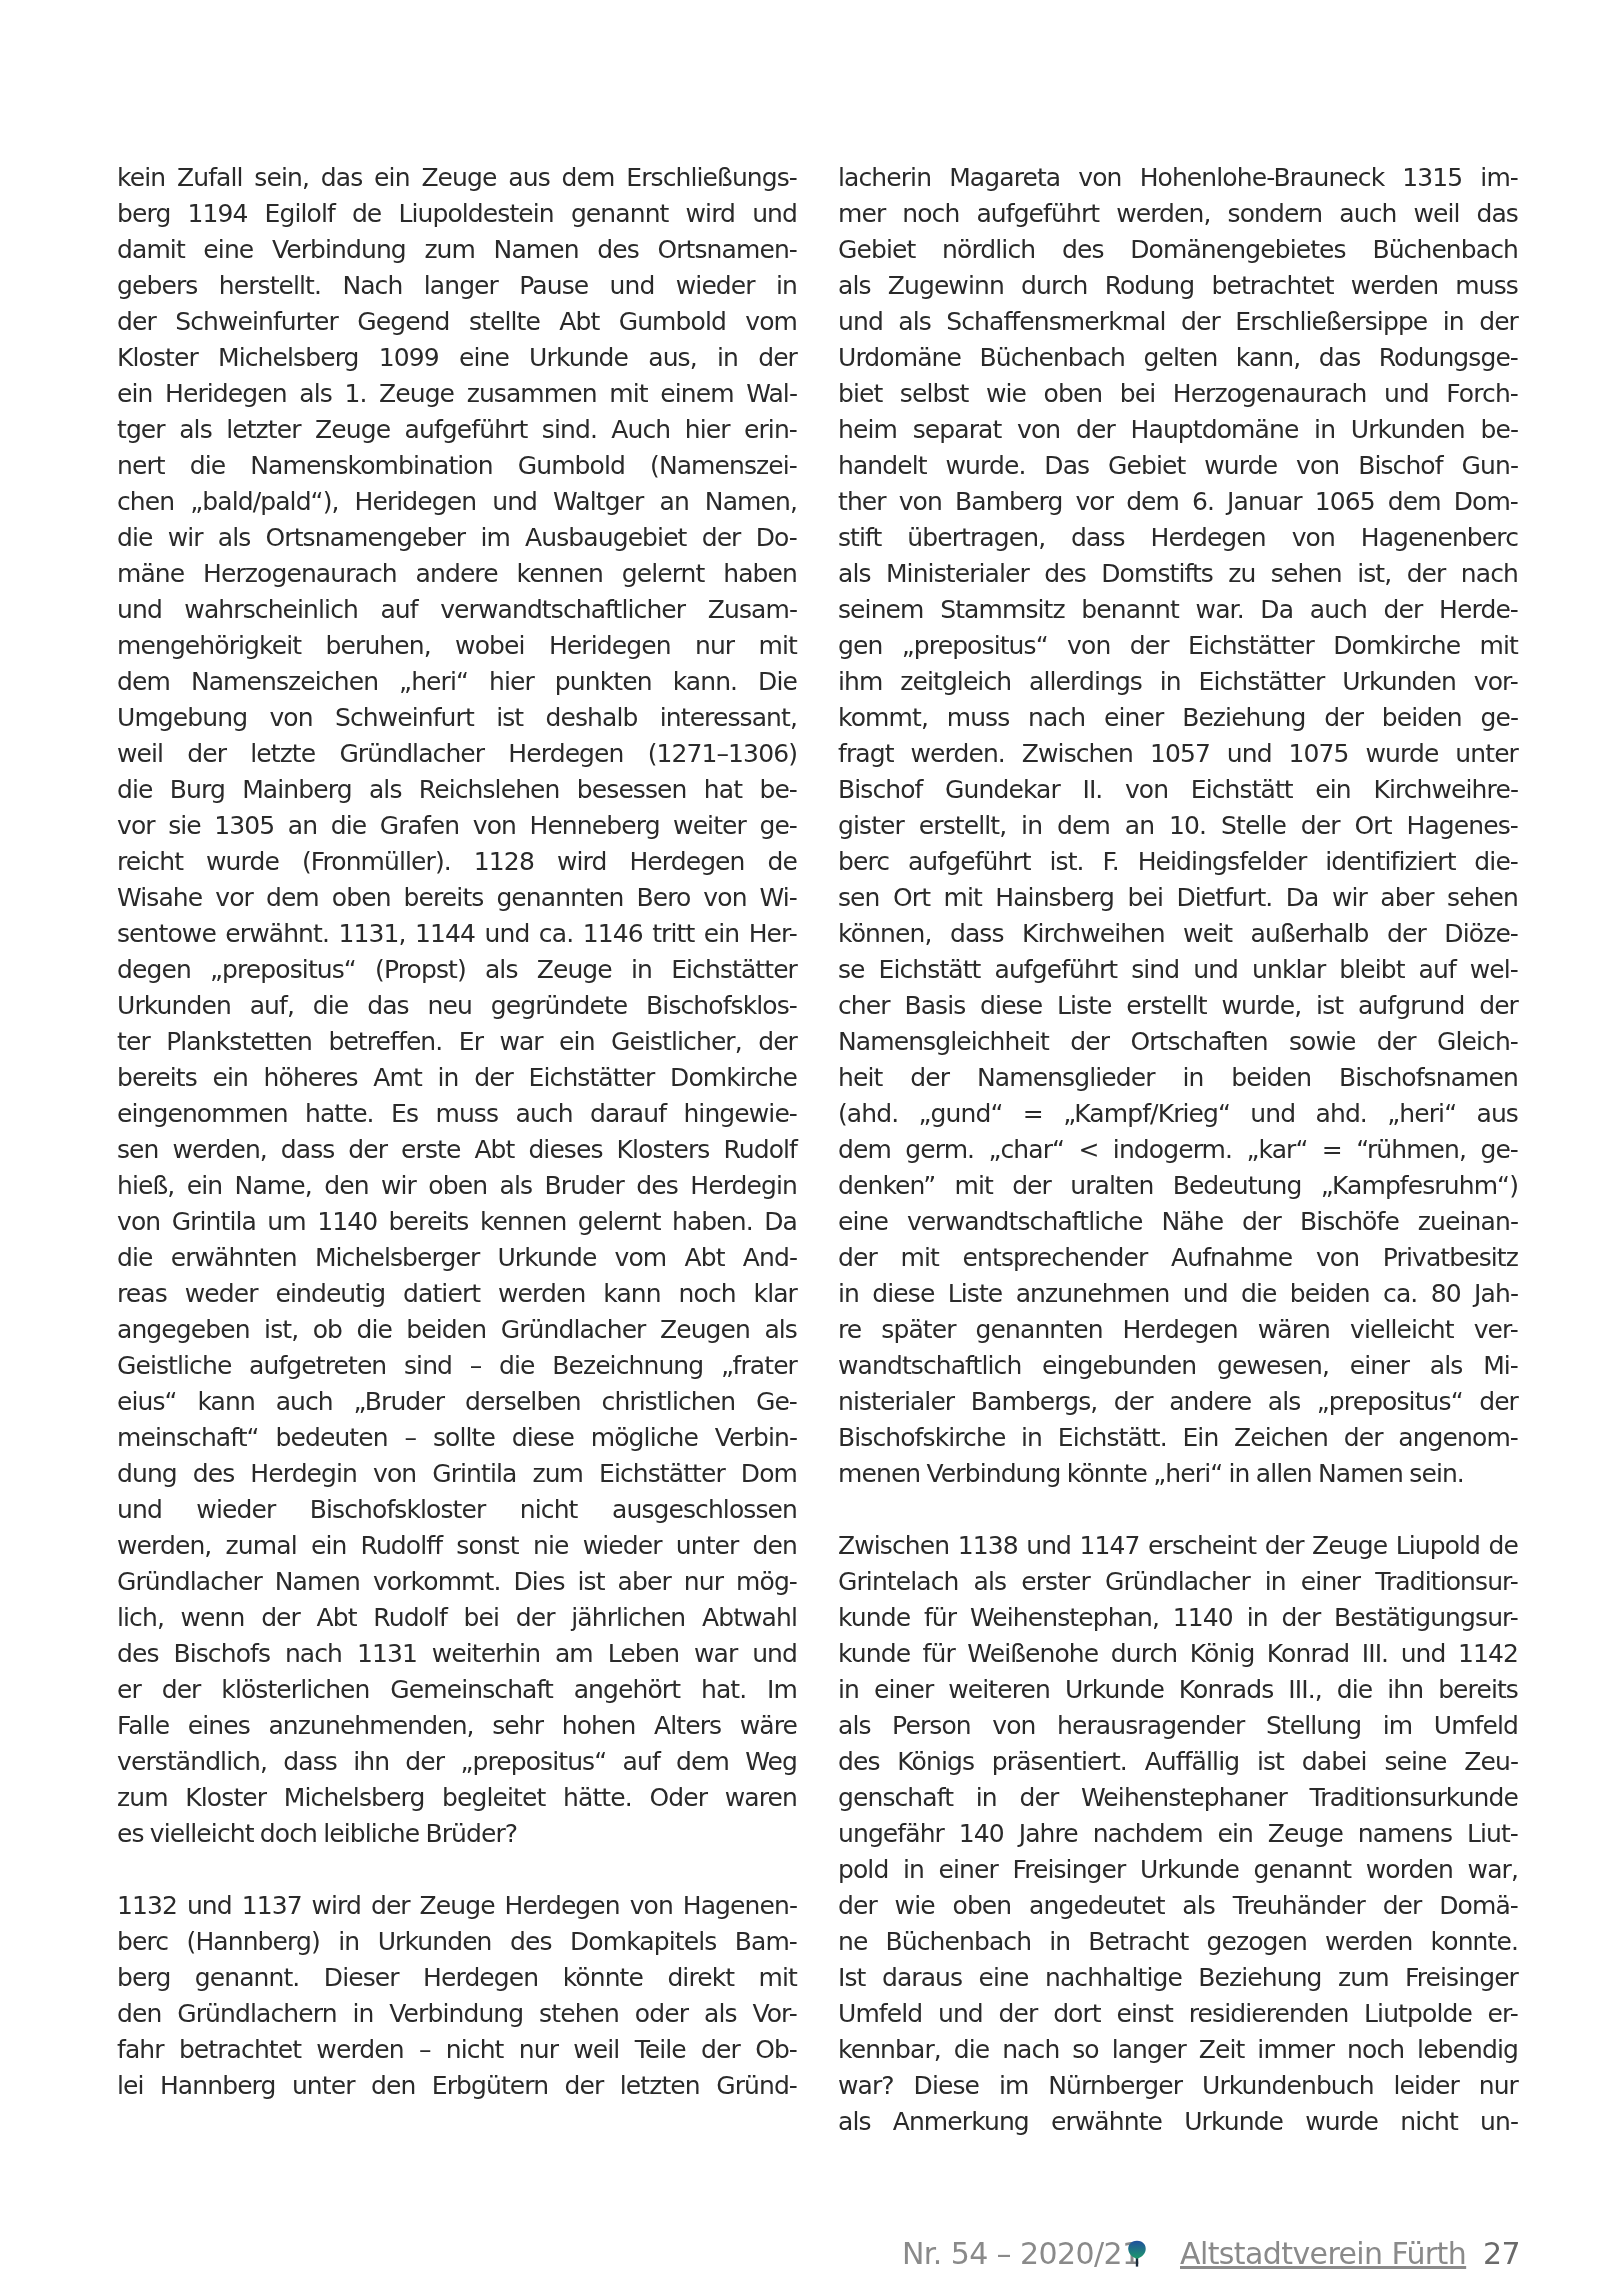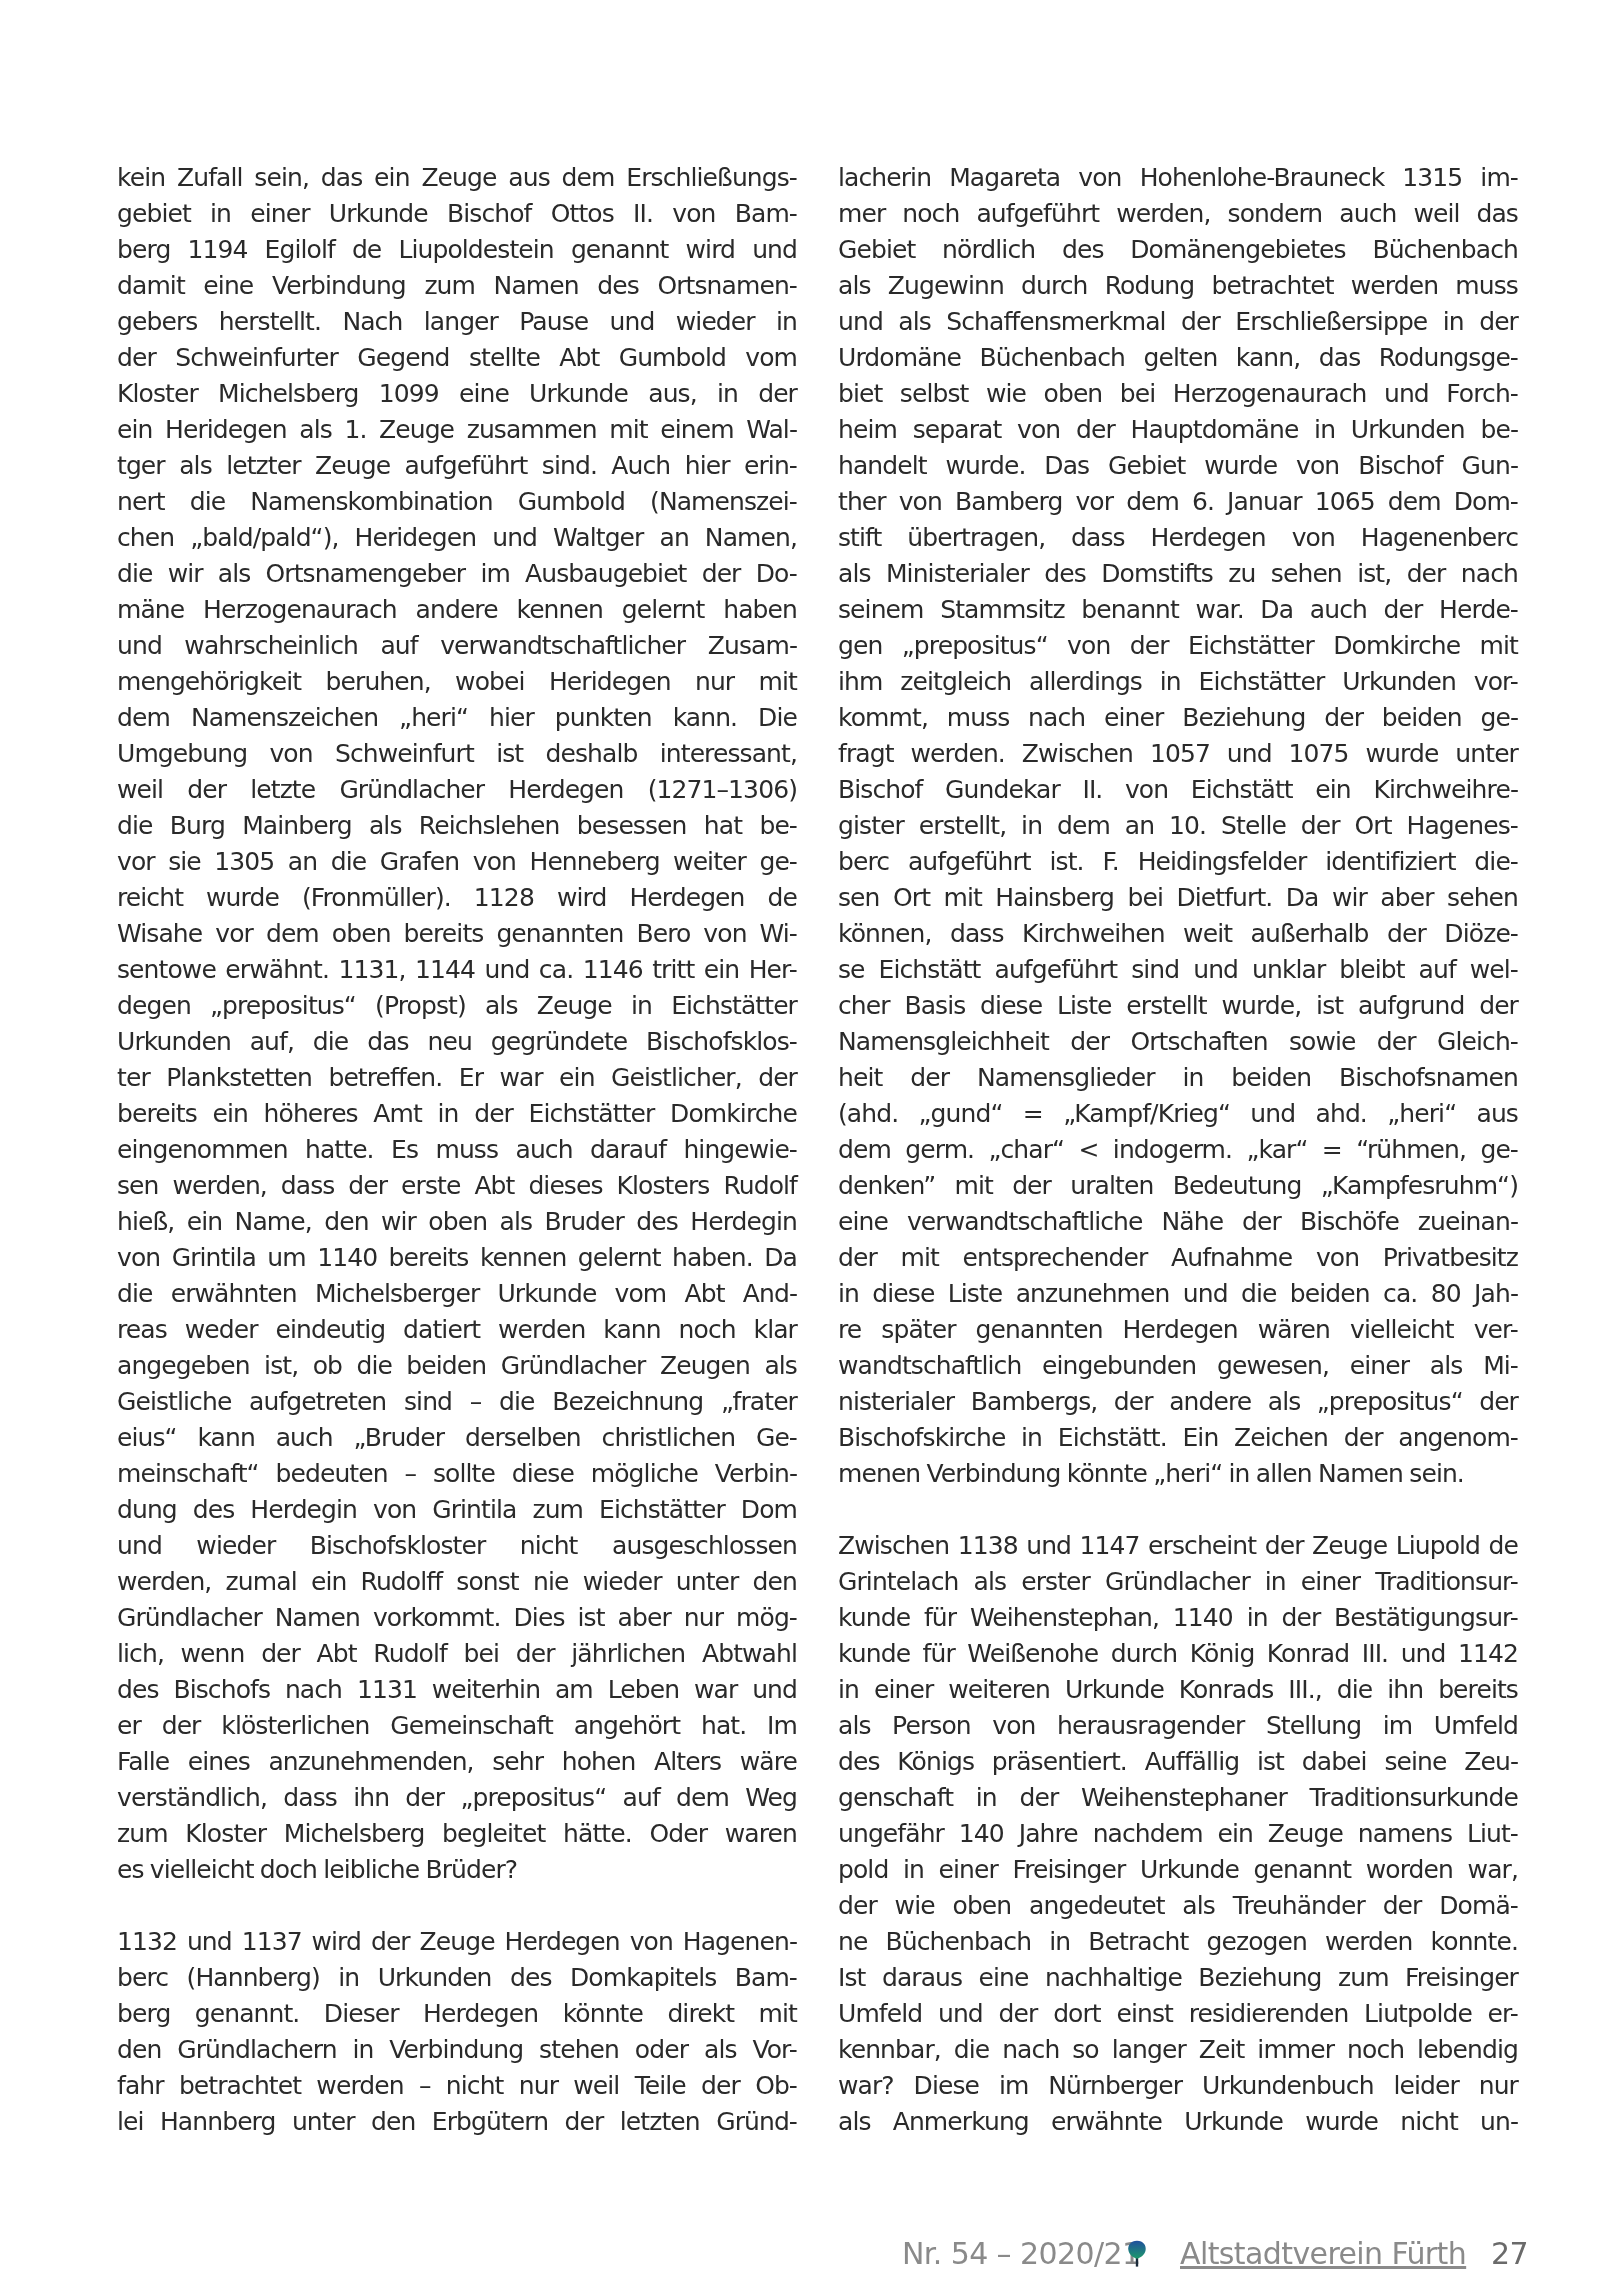--- a/index.html
+++ b/index.html
@@ -36,31 +36,30 @@
     height: 36px;
     font-family: "DejaVu Sans", sans-serif;
     font-size: 30px;
     line-height: 36px;
     color: #8a8a8a;
     letter-spacing: -0.6px;
   }
   .footer .issue { position: absolute; left: 0; top: 0; }
   .footer .tree { position: absolute; left: 224px; top: 3.2px; width: 22px; height: 28.5px; }
   .footer .org { position: absolute; left: 278px; top: 0; text-decoration: underline; }
-  .footer .pageno { position: absolute; left: 581px; top: 0; color: #6a6a6a; margin-left: 8px; }
+  .footer .pageno { position: absolute; left: 581px; top: 0; color: #6a6a6a; }
 </style>
 </head>
 <body>
 
 <div class="page">
 
   <div class="col left" id="col-left">
       <div>
         <span class="line">kein Zufall sein, das ein Zeuge aus dem Erschließungs-</span>
-        <span class="line">gebiet in einer Urkunde Bischof Ottos II. von Bam-</span>
         <span class="line">berg 1194 Egilolf de Liupoldestein genannt wird und</span>
         <span class="line">damit eine Verbindung zum Namen des Ortsnamen-</span>
         <span class="line">gebers herstellt. Nach langer Pause und wieder in</span>
         <span class="line">der Schweinfurter Gegend stellte Abt Gumbold vom</span>
         <span class="line">Kloster Michelsberg 1099 eine Urkunde aus, in der</span>
         <span class="line">ein Heridegen als 1. Zeuge zusammen mit einem Wal-</span>
         <span class="line">tger als letzter Zeuge aufgeführt sind. Auch hier erin-</span>
         <span class="line">nert die Namenskombination Gumbold (Namenszei-</span>
         <span class="line">chen „bald/pald“), Heridegen und Waltger an Namen,</span>
         <span class="line">die wir als Ortsnamengeber im Ausbaugebiet der Do-</span>

